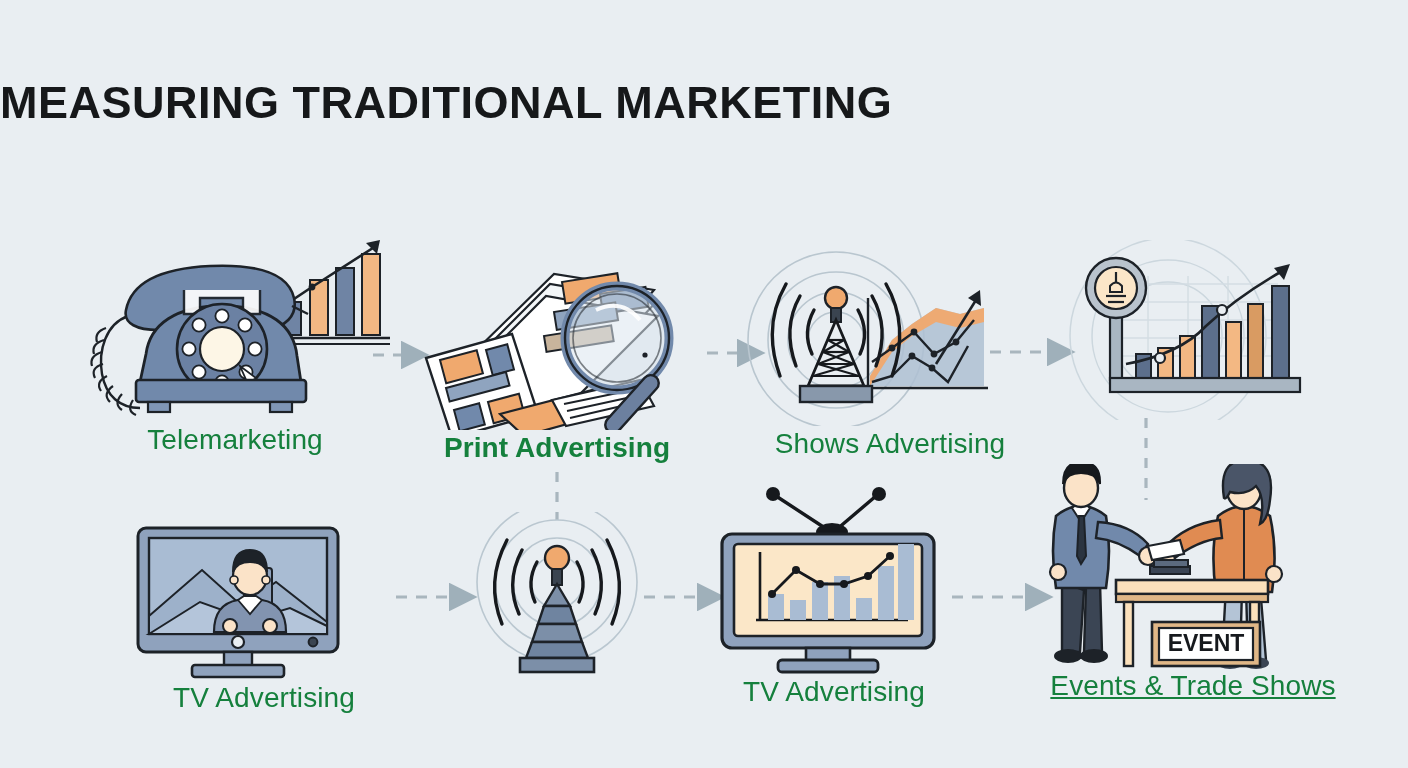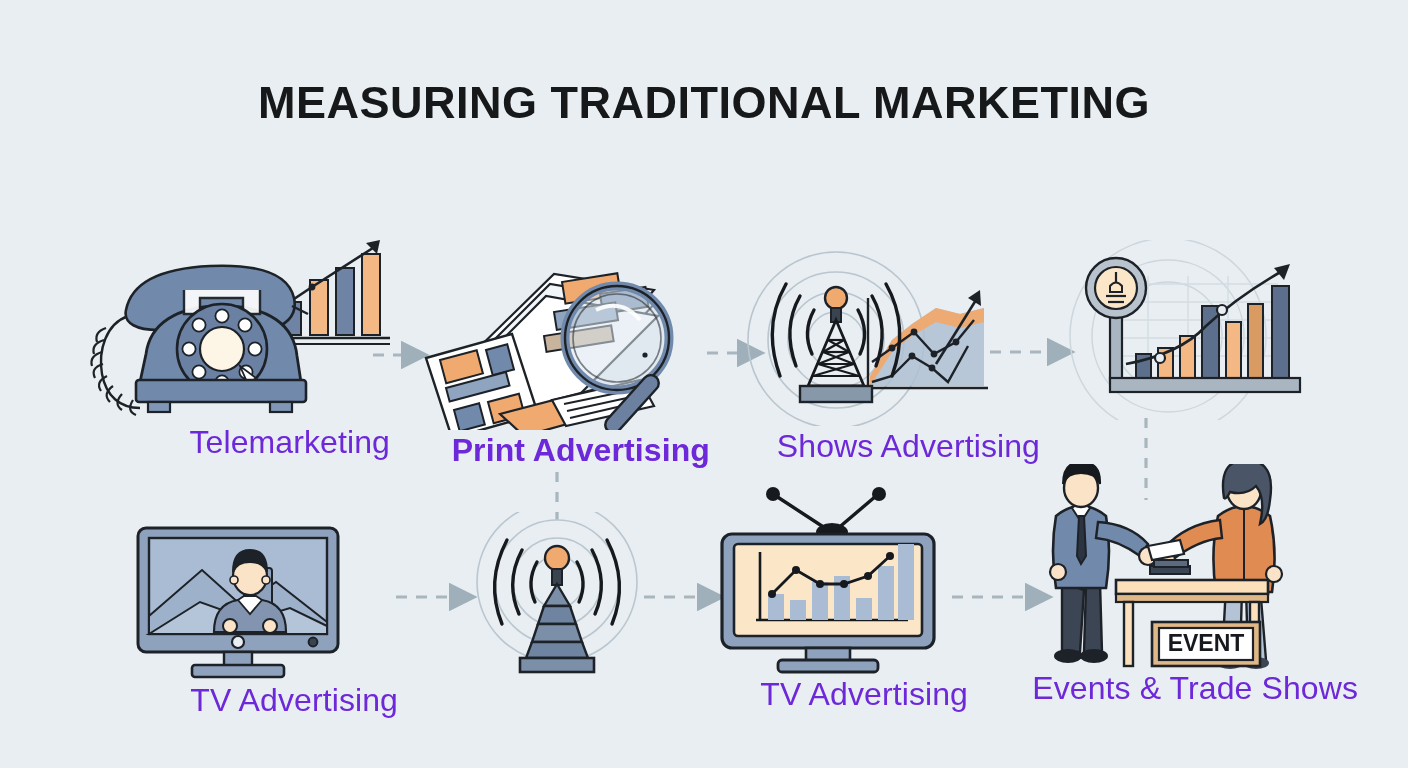--- a/index.html
+++ b/index.html
@@ -18,21 +18,20 @@
     position: relative;
     width: 1408px;
     height: 768px;
     background: #e9eef2;
   }
   .title-block {
     position: absolute;
     left: 0;
     top: 72px;
     width: 1408px;
-    text-align: center;
   }
   .title-line {
     display: block;
     font-family: "Liberation Sans", sans-serif;
     font-weight: bold;
     font-size: 45px;
     letter-spacing: 0.5px;
     color: #16181a;
     line-height: 62px;
     text-transform: uppercase;
@@ -41,24 +40,24 @@
     position: absolute;
   }
   .node-art {
     position: absolute;
     left: 0;
     top: 0;
   }
   .node-label {
     position: absolute;
     width: 100%;
-    text-align: right;
+    text-align: center;
     font-family: "Liberation Sans", sans-serif;
-    font-size: 32px;
-    color: #6d28d9;
+    font-size: 28px;
+    color: #15803d;
     white-space: nowrap;
     letter-spacing: 0.1px;
   }
   .connector {
     position: absolute;
   }
 </style>
 </head>
 <body>
 
@@ -484,16 +483,16 @@
         <rect x="122" y="102" width="40" height="8" fill="#3b4554" stroke="#1d2228" stroke-width="2"></rect>
         <rect x="126" y="96" width="34" height="7" fill="#5b6a7e" stroke="#1d2228" stroke-width="2"></rect>
       </g>
 
       <g>
         <rect x="124" y="158" width="108" height="44" fill="#e0b787" stroke="#1d2228" stroke-width="2.6"></rect>
         <rect x="131" y="164" width="94" height="32" fill="#ffffff" stroke="#1d2228" stroke-width="2.2"></rect>
         <text x="178" y="187" text-anchor="middle" font-family="Liberation Sans, sans-serif" font-size="23" font-weight="bold" fill="#16191d">EVENT</text>
       </g>
     </svg>
-    <div class="node-label" style="top:206px;">Events &amp; Trade Shows</div>
+    <div class="node-label" style="top:206px;text-decoration:underline;">Events &amp; Trade Shows</div>
   </div>
 
 </div>
 
 </body></html>

